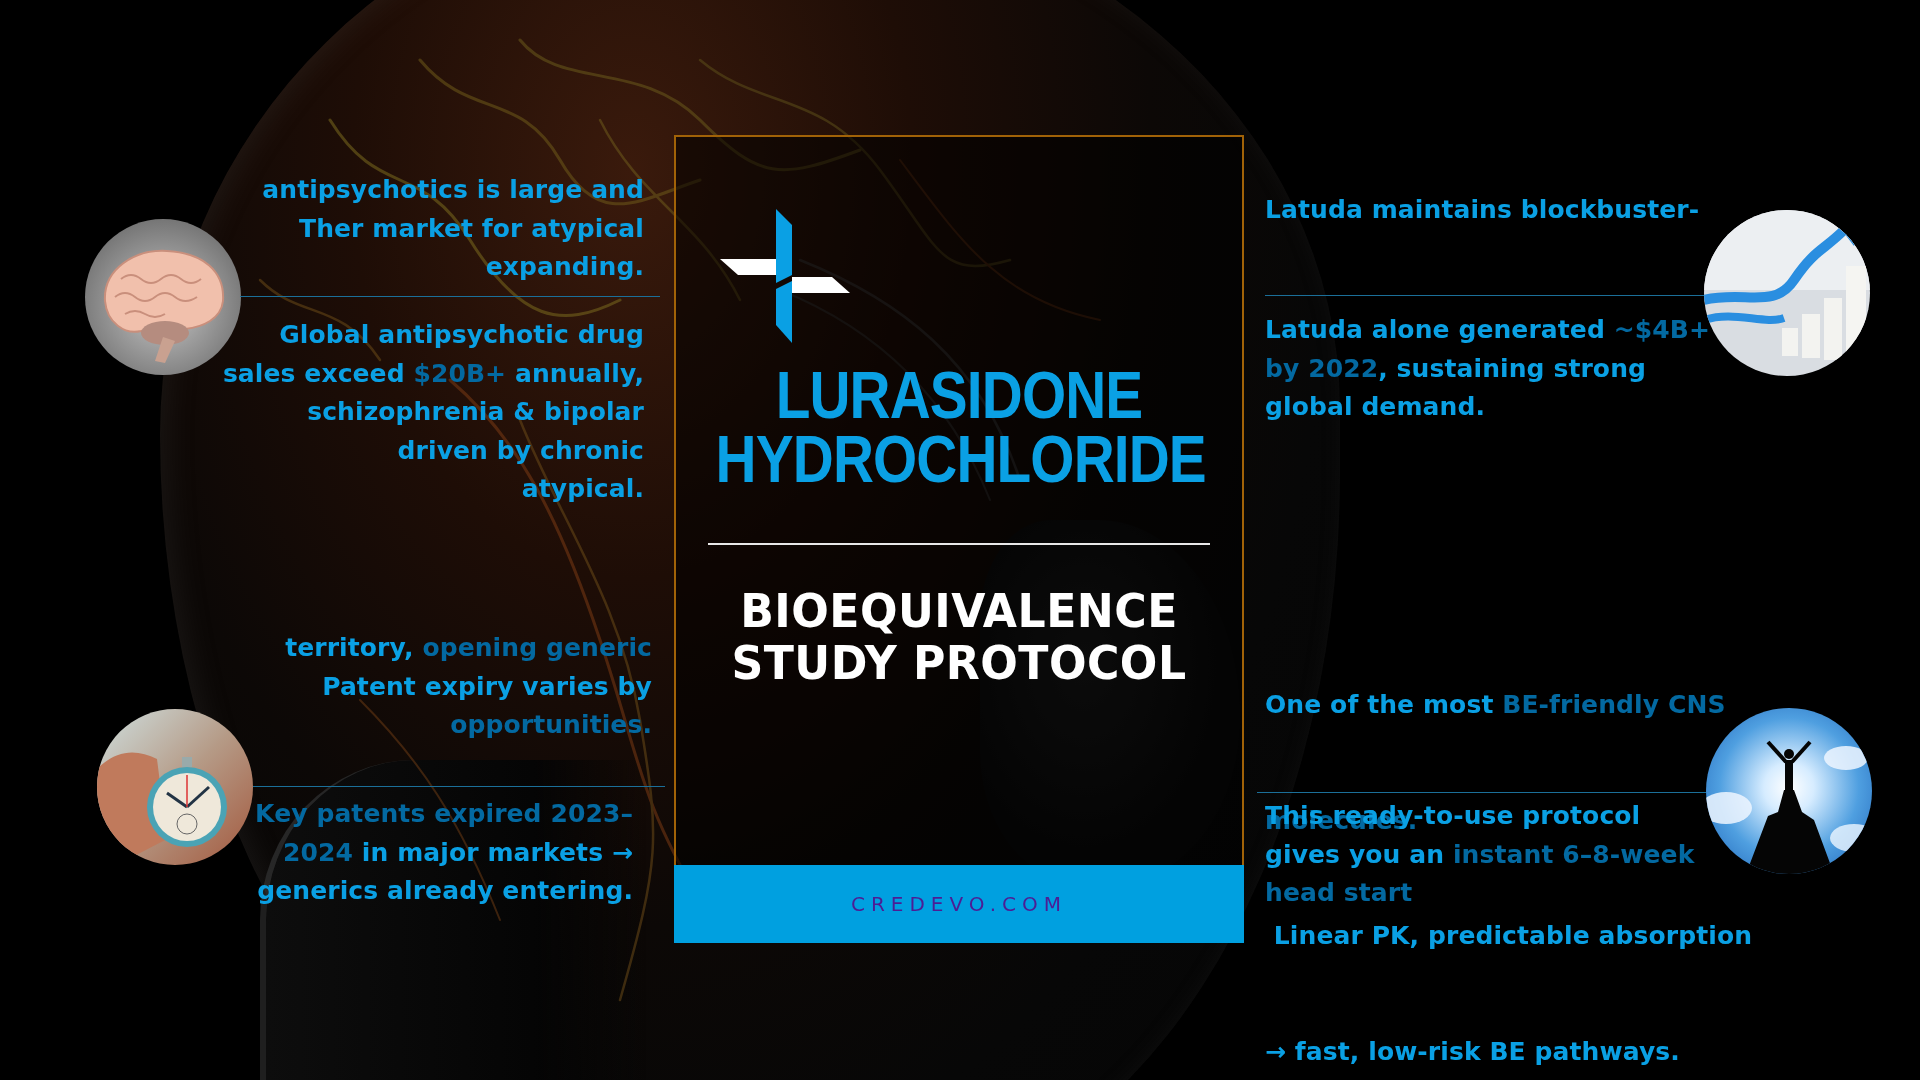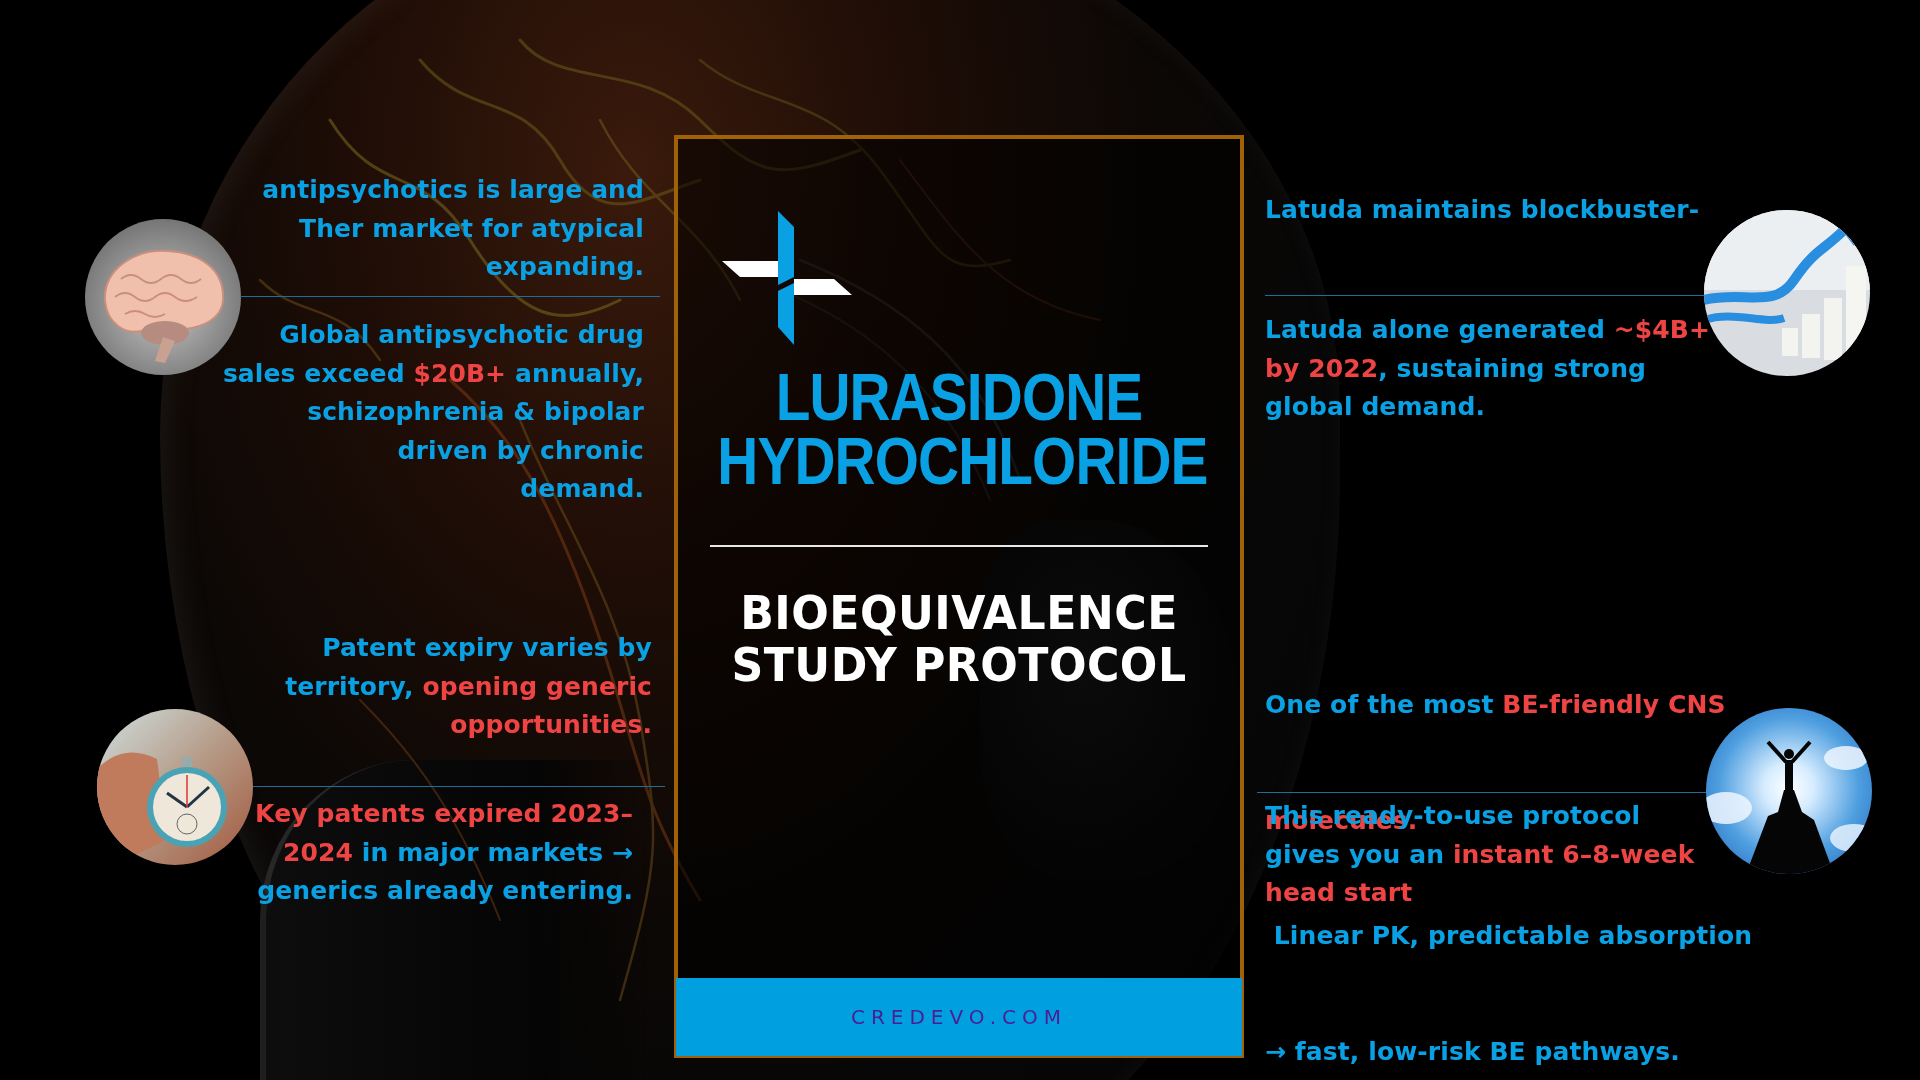--- a/index.html
+++ b/index.html
@@ -23,32 +23,32 @@
   .bg .neck {
     position:absolute; left:260px; top:760px; width:380px; height:400px;
     background: linear-gradient(90deg, #0d0d0d, #050505 70%, transparent);
     border-left: 6px solid rgba(90,90,90,0.35);
     border-radius:40% 0 0 0;
   }
   .bg .vessels { position:absolute; inset:0; }
 
   .text { position:absolute; font-weight:bold; font-size:25px; line-height:38.5px; letter-spacing:0.1px; color:#0aa0e4; }
   .text.right-align { text-align:right; }
-  .text .w { color:#ef4444; }
+  .text .w { color:#0369a1; }
 
   .rule { position:absolute; height:1px; background:#1b6f99; }
 
   .circle {
     position:absolute; border-radius:50%; overflow:hidden;
   }
   .circle svg { display:block; width:100%; height:100%; }
 
   .card {
-    position:absolute; left:674px; top:135px; width:570px; height:923px;
-    border:4px solid #a16207; box-sizing:border-box;
+    position:absolute; left:674px; top:135px; width:570px; height:808px;
+    border:2px solid #a16207; box-sizing:border-box;
     background: rgba(0,0,0,0.55);
   }
   .card .logo { position:absolute; left:44px; top:72px; width:130px; height:134px; }
   .card .title {
     position:absolute; left:0; right:0; top:226px; text-align:center;
     color:#0aa0e4; font-family:"Liberation Sans", sans-serif; font-weight:bold;
     font-size:66px; line-height:64px; letter-spacing:-1px;
     transform: scaleX(0.86); transform-origin:center;
   }
   .card .divider { position:absolute; left:32px; right:32px; top:406px; height:2px; background:#e8e8e8; }
@@ -114,26 +114,26 @@
   <div>expanding.</div>
 </div>
 
 <div class="rule" style="left:240px; width:420px; top:296px;"></div>
 
 <div class="text right-align" style="right:1276px; top:316px;text-align:right;">
   <div>Global antipsychotic drug</div>
   <div><span>sales exceed </span><span class="w">$20B+</span><span> annually,</span></div>
   <div>schizophrenia &amp; bipolar</div>
   <div>driven by chronic</div>
-  <div>demand.</div>
+  <div>atypical.</div>
 </div>
 
 <div class="text right-align" style="right:1268px; top:629px;">
+  <div><span>territory,</span><span class="w"> opening generic</span></div>
   <div>Patent expiry varies by</div>
-  <div><span>territory,</span><span class="w"> opening generic</span></div>
   <div class="w">opportunities.</div>
 </div>
 
 <div class="circle" style="left:97px; top:709px; width:156px; height:156px;">
   <svg viewBox="0 0 156 156">
     <defs>
       <linearGradient id="gSw" x1="0" y1="0" x2="1" y2="1">
           <stop offset="0" stop-color="#cfe0e0"></stop>
           <stop offset="0.5" stop-color="#b59a86"></stop>
           <stop offset="1" stop-color="#a3583d"></stop>

